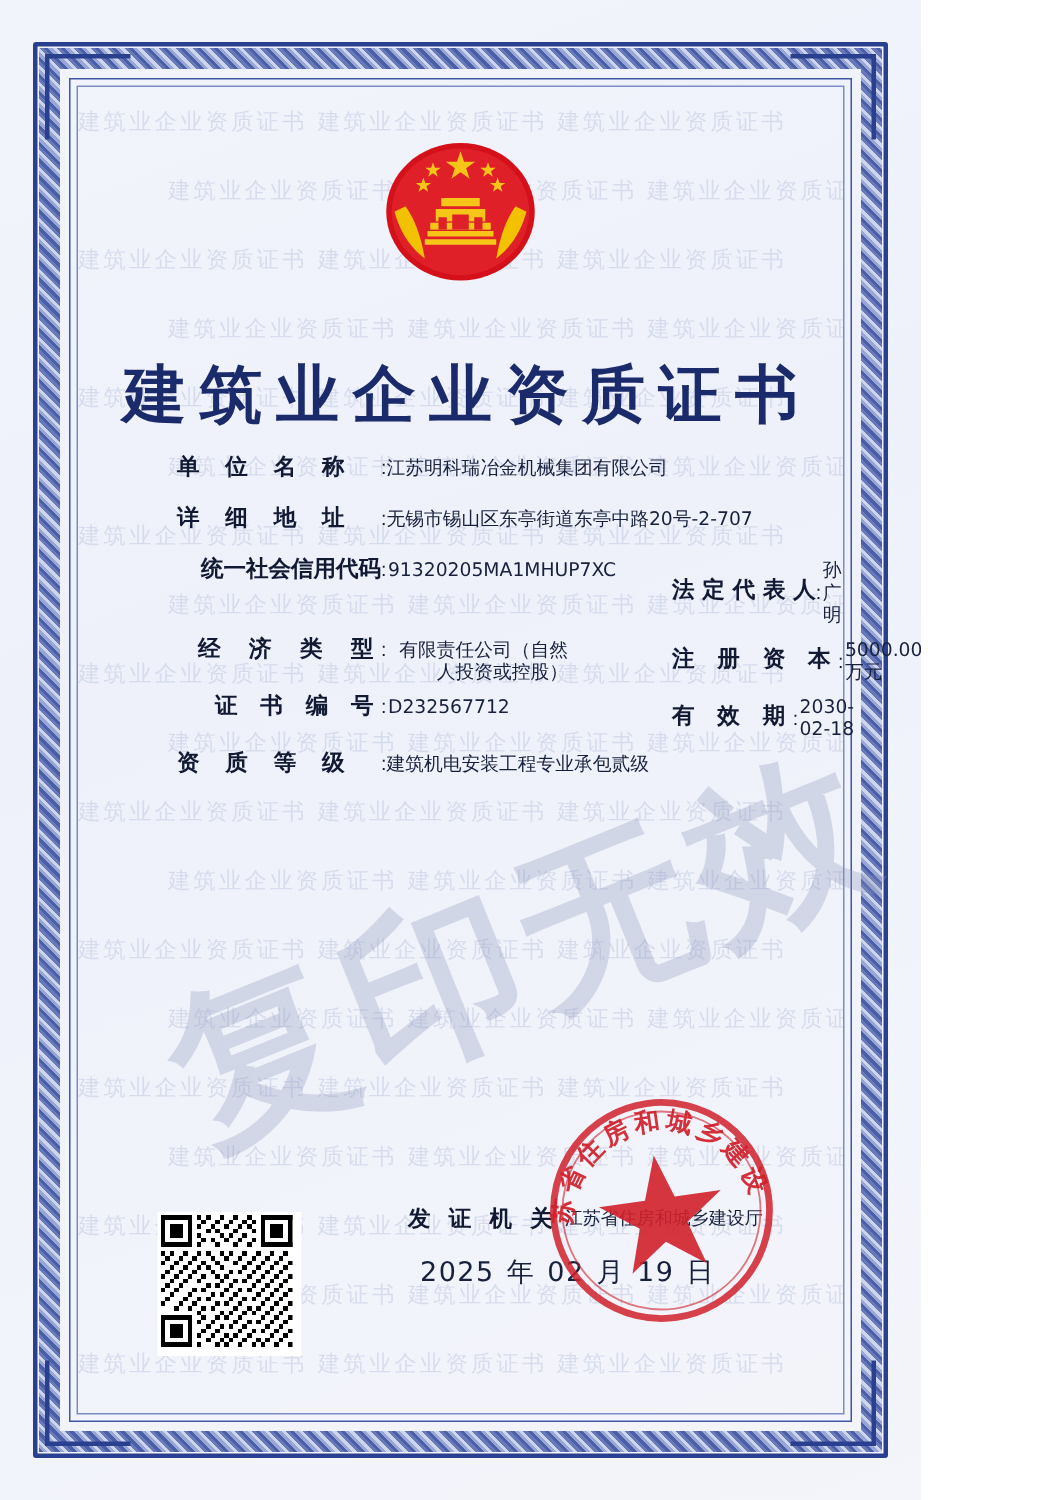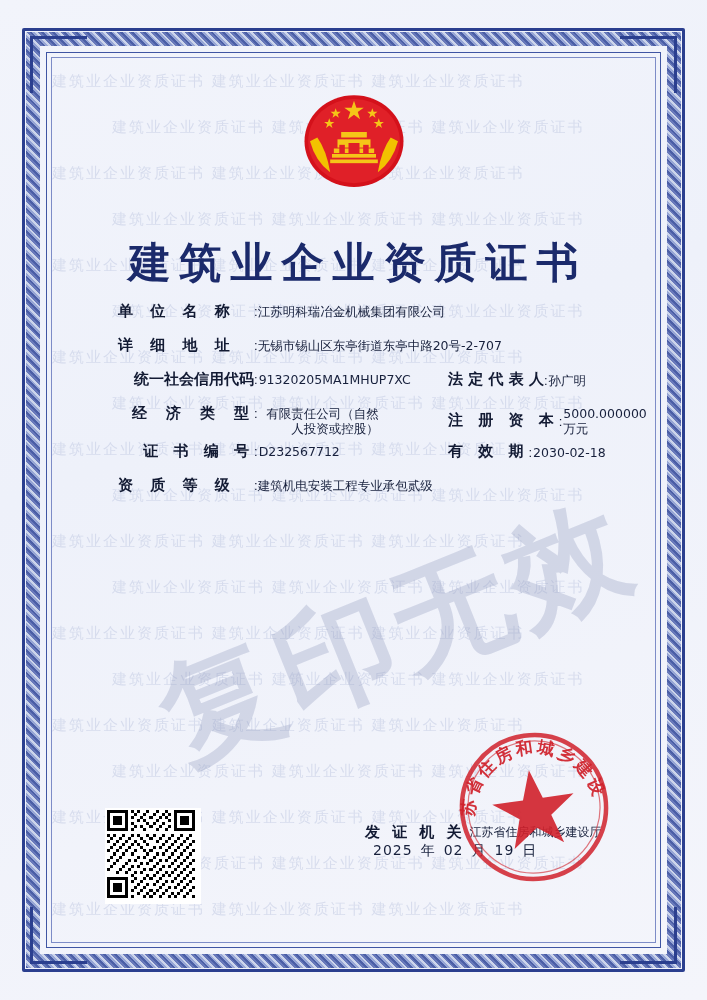--- a/index.html
+++ b/index.html
@@ -9,21 +9,21 @@
   }
   body {
     width: 707px;
     height: 1000px;
     font-family: "Liberation Sans", sans-serif;
     overflow: hidden;
   }
 
   .certificate {
     position: relative;
-    width: 707px;
+    width: 614px;
     height: 1000px;
     background: linear-gradient(160deg, #f2f4fb 0%, #eef1fa 40%, #f4f5fb 100%);
     overflow: hidden;
   }
 
   
   .frame-outer {
     position: absolute;
     left: 22px; top: 28px; right: 22px; bottom: 28px;
     border: 3px solid #2b3f8f;
@@ -222,22 +222,23 @@
     color: #121a33;
     letter-spacing: 4px;
     white-space: nowrap;
   }
   .issuer-value {
     font-size: 12px;
     color: #17203c;
     padding-left: 4px;
   }
   .issuer-date {
-    font-family: "DejaVu Sans", sans-serif;
-    font-size: 14px;
+    margin-top: 14px;
+    font-family: "DejaVu Sans", sans-serif;
+    font-size: 18px;
     color: #17203c;
     letter-spacing: 1px;
   }
   .issuer-date span.num { padding: 0 8px; }
 
   
   .seal {
     position: absolute;
     right: 88px;
     bottom: 108px;

